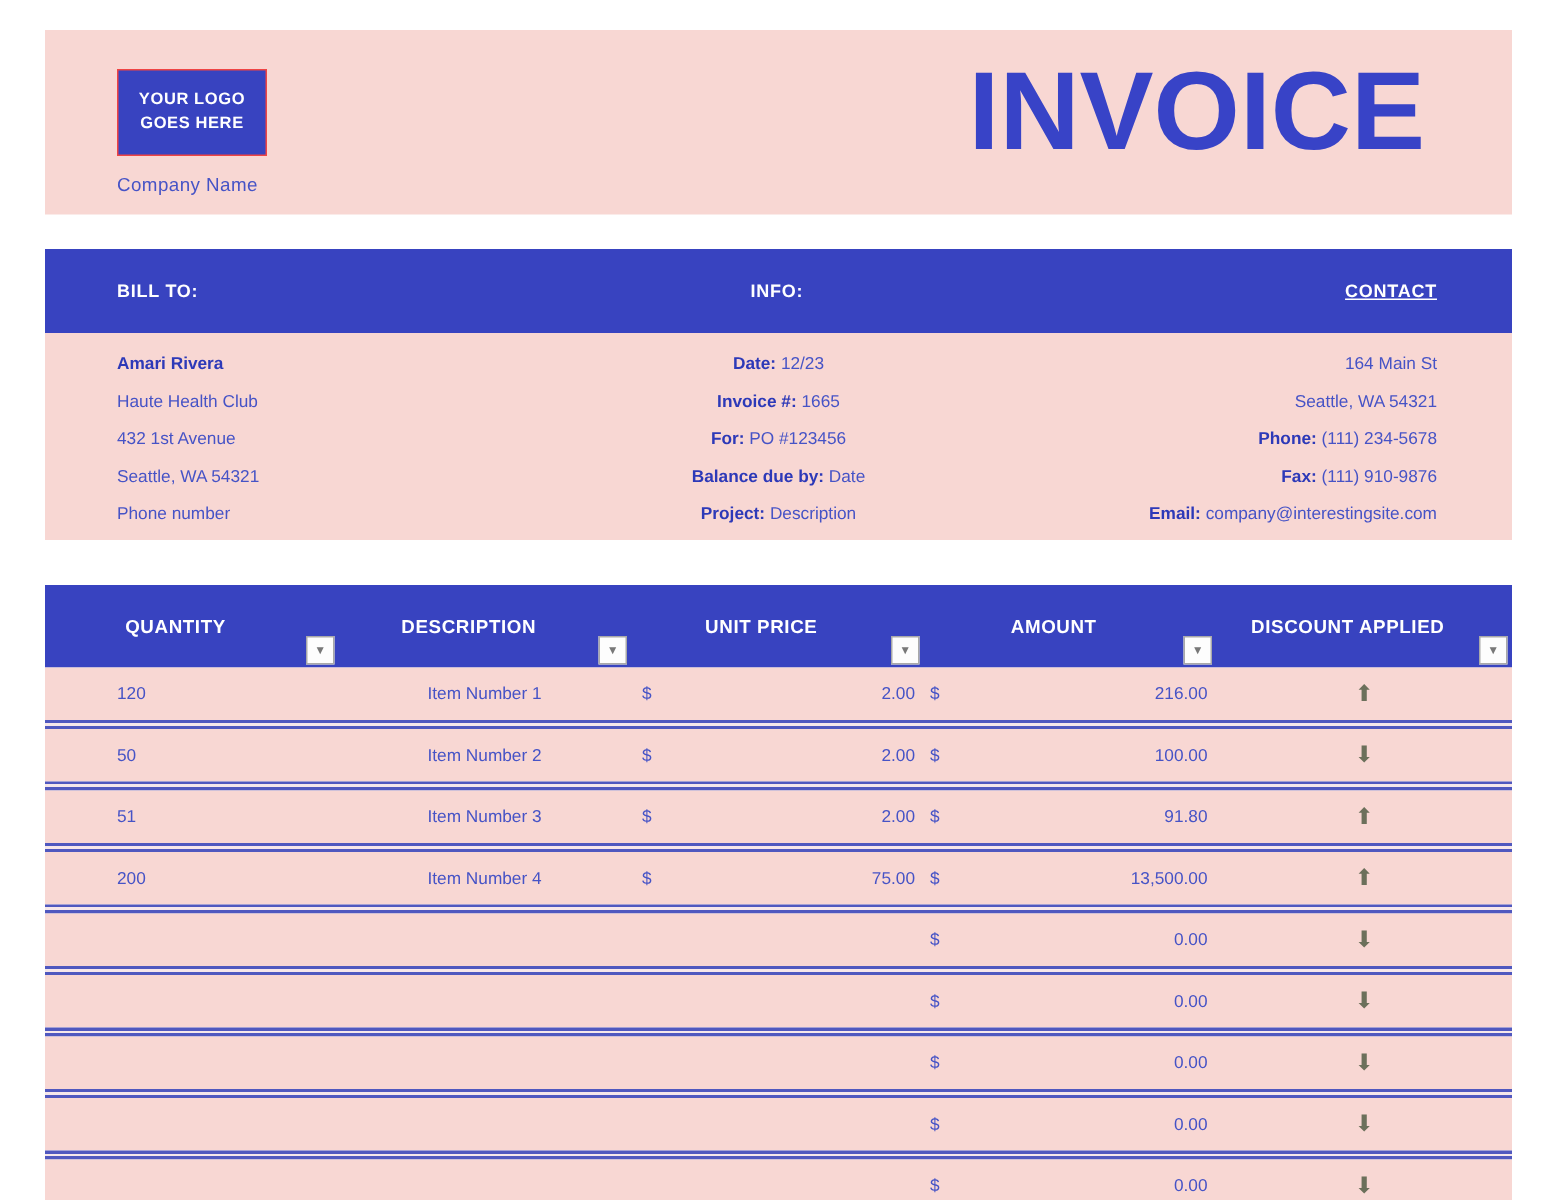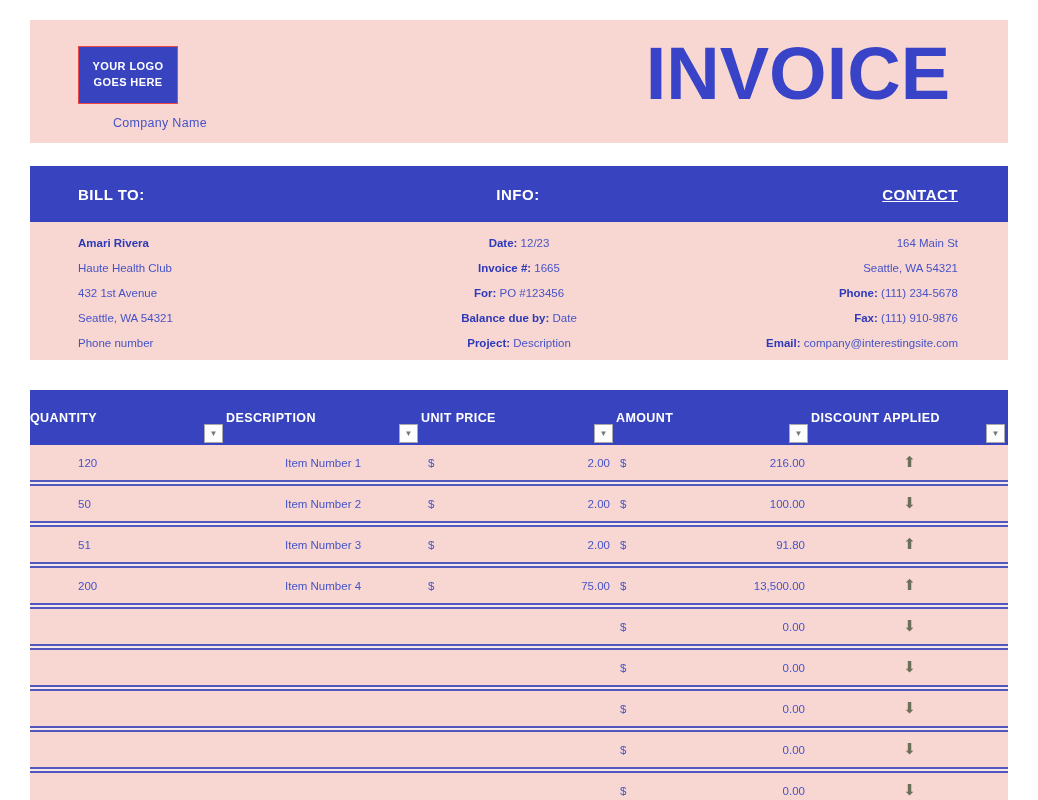--- a/index.html
+++ b/index.html
@@ -14,50 +14,50 @@
   
   .top-band{top:20px;height:123px;}
   .logo-box{
     position:absolute;left:48px;top:26px;width:100px;height:58px;
     background:#3843c0;border:1px solid #ef4444;box-sizing:border-box;
     display:flex;align-items:center;justify-content:center;text-align:center;
     color:#ffffff;font-weight:bold;font-size:11px;line-height:1.45;letter-spacing:.4px;
   }
   .company-name{
     position:absolute;left:48px;top:96px;
-    color:#4653c6;font-size:12.5px;letter-spacing:.3px;margin-left:35px;
+    color:#4653c6;font-size:12.5px;letter-spacing:.3px;
   }
   .invoice-title{
     position:absolute;right:58px;top:-8px;
     color:#3843c7;font-weight:bold;font-size:74px;line-height:123px;letter-spacing:0px;
   }
 
   
   .section-bar{
     top:166px;height:56px;background:#3843c0;
-    display:flex;align-items:center;color:#ffffff;font-weight:bold;font-size:15px;letter-spacing:.5px;
+    display:flex;align-items:center;color:#ffffff;font-weight:bold;font-size:12px;letter-spacing:.5px;
   }
   .section-bar .sec-left{flex:1;padding-left:48px;text-align:left;}
   .section-bar .sec-mid{flex:1;text-align:center;}
   .section-bar .sec-right{flex:1;padding-right:50px;text-align:right;text-decoration:underline;}
 
   
   .info-panel{top:222px;height:138px;font-size:11.5px;color:#4653c6;}
   .info-panel .col{position:absolute;top:9px;line-height:25px;}
   .col-billto{left:48px;text-align:left;}
   .col-info{left:0;width:100%;text-align:center;}
   .col-contact{right:50px;text-align:right;}
   .b{font-weight:bold;color:#2d39b8;}
 
   
   .tbl-header{
     top:390px;height:55px;background:#3843c0;display:flex;
     color:#ffffff;font-weight:bold;font-size:12.5px;letter-spacing:.4px;
   }
-  .hcol{position:relative;display:flex;align-items:center;justify-content:flex-start;
+  .hcol{position:relative;display:flex;align-items:center;justify-content:center;
         box-sizing:border-box;padding-right:22px;}
   .hcol:nth-child(1){width:196px;}
   .hcol:nth-child(2){width:195px;}
   .hcol:nth-child(3){width:195px;}
   .hcol:nth-child(4){width:195px;}
   .hcol:nth-child(5){width:197px;}
   .filter-btn{
     position:absolute;right:3px;bottom:2px;width:19px;height:19px;
     background:#fdfdfd;border:1px solid #a9a9a9;box-sizing:border-box;
     display:flex;align-items:center;justify-content:center;padding:0;cursor:pointer;

